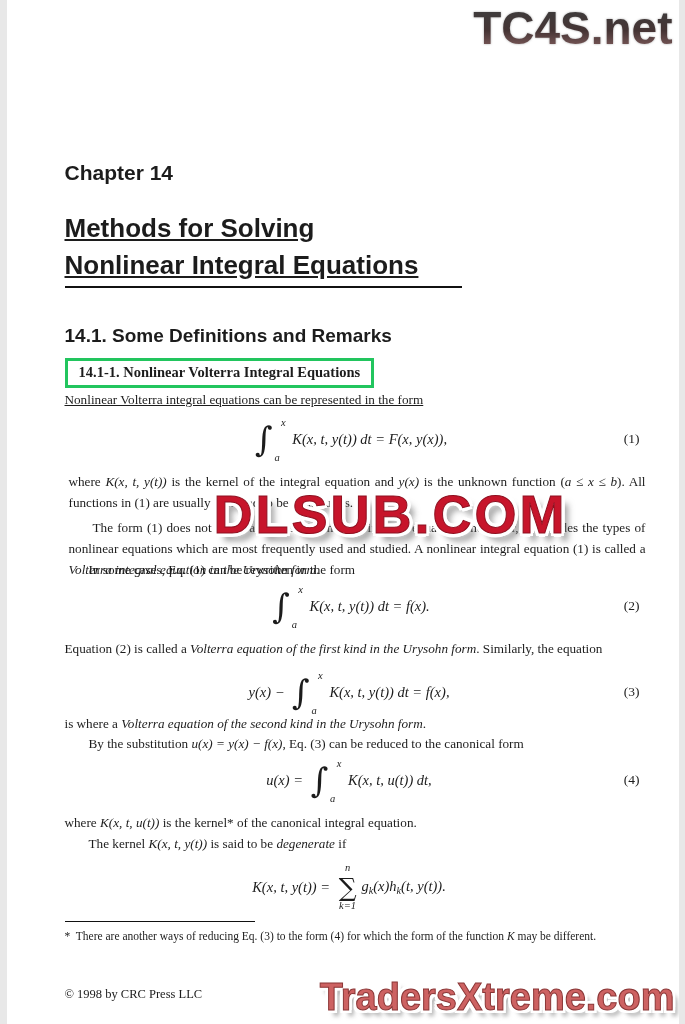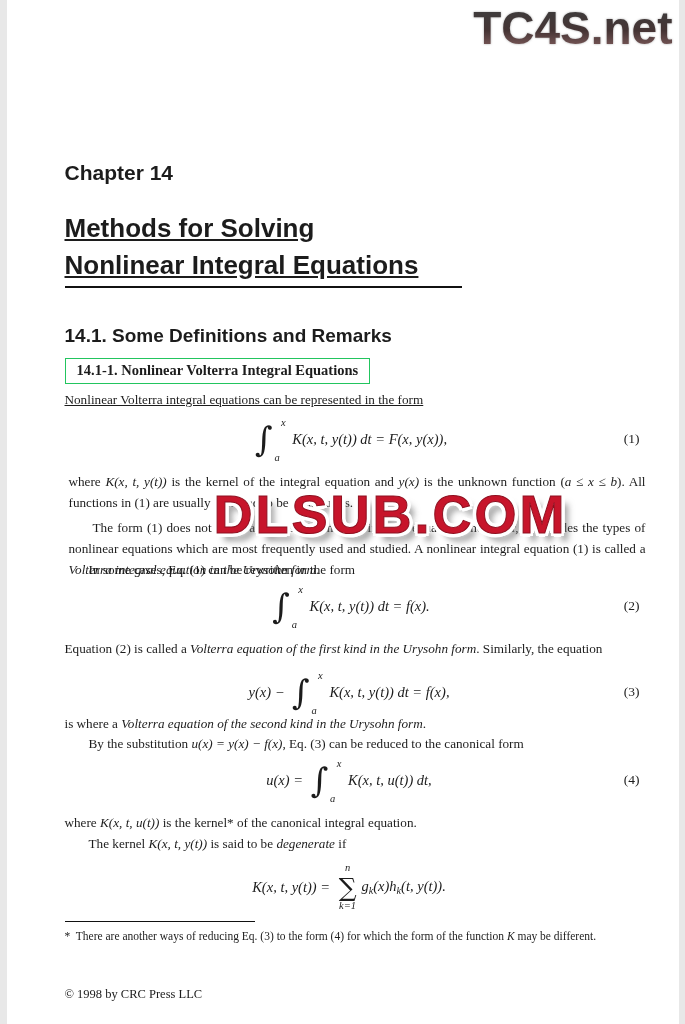--- a/index.html
+++ b/index.html
@@ -13,21 +13,21 @@
   .body-text p { margin:4px; }
   .indent { text-indent:24px; }
   .i { font-style:italic; }
   .sub { font-size:70%; vertical-align:-0.3em; font-style:italic; }
 
   .chapter-label { font-family:"Liberation Sans", sans-serif; font-weight:bold; font-size:21px; }
   .chapter-title { font-family:"Liberation Sans", sans-serif; font-weight:bold; font-size:26px; line-height:37px;text-decoration:underline; }
   .title-rule { border:none; border-top:2px solid #111; width:397px; margin:0; }
   .section-heading { font-family:"Liberation Sans", sans-serif; font-weight:bold; font-size:19px; }
   .subsection-box {
-    display:inline-block; border:1px solid #22c55e; padding:3px 11px 4px 11px;
+    display:inline-block; border:3px solid #22c55e; padding:3px 11px 4px 11px;
     font-weight:bold; font-size:14.5px;
   }
 
   .eq { position:absolute; left:50px; width:585px; display:flex; align-items:center; justify-content:center; font-size:14.5px; }
   .eqbody { display:inline-flex; align-items:center; white-space:pre; }
   .eqnum { position:absolute; right:2px; top:50%; transform:translateY(-50%); font-size:13.5px; font-style:normal; }
   .intwrap { position:relative; display:inline-block; padding:0 16px 0 4px; }
   .isign { font-size:34px; line-height:1; font-style:normal; font-family:"DejaVu Serif", serif; }
   .iup { position:absolute; top:-5px; right:3px; font-size:10.5px; }
   .ilo { position:absolute; bottom:-7px; right:9px; font-size:10.5px; }
@@ -151,14 +151,15 @@
       <span><span class="i">g</span><span class="sub">k</span><span class="i">(x)</span><span class="i">h</span><span class="sub">k</span><span class="i">(t, y(t)).</span></span>
     </span>
   </div>
 
   <hr class="abs fn-rule" style="top:921px;">
   <div class="abs footnote" style="top:929px;"><span>*&nbsp; There are another ways of reducing Eq. (3) to the form (4) for which the form of the function </span><span class="i">K</span><span> may be different.</span></div>
 
   <div class="abs copyright" style="top:987px;">© 1998 by CRC Press LLC</div>
 
   <div class="wm-mid">DLSUB.COM</div>
+  <div class="wm-bottom">TradersXtreme.com</div>
 
 </div>
 
 </body></html>

